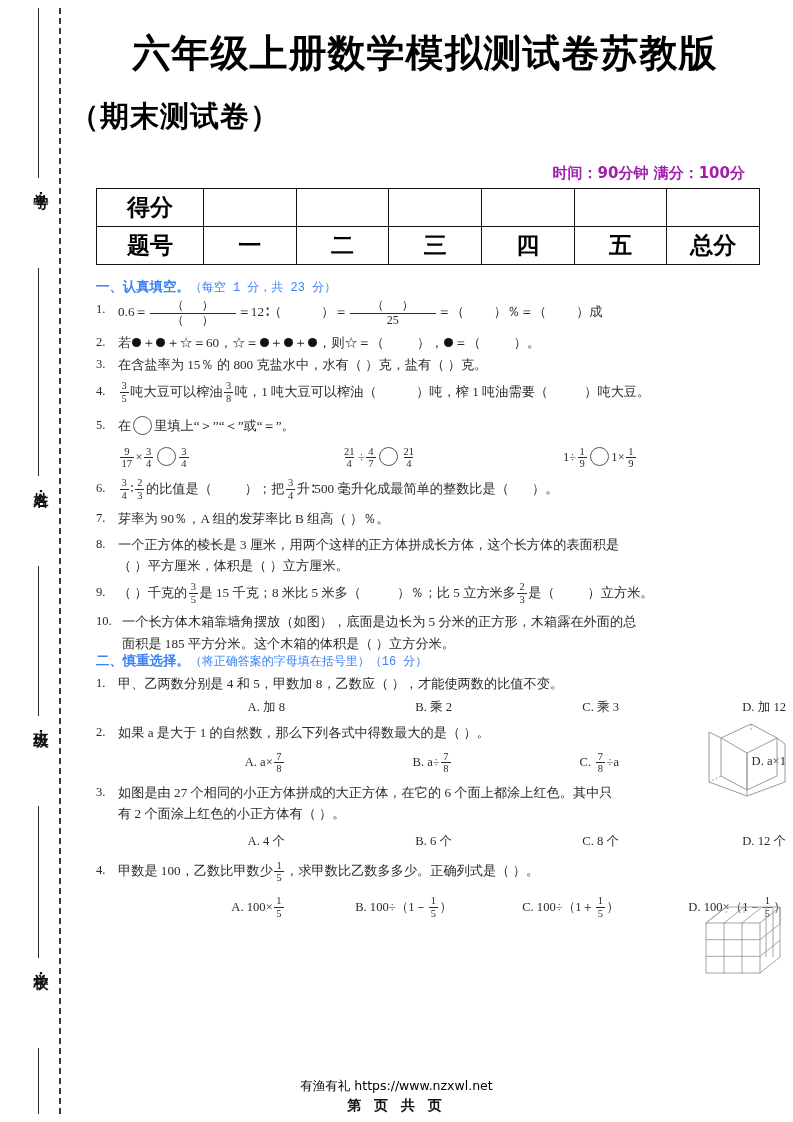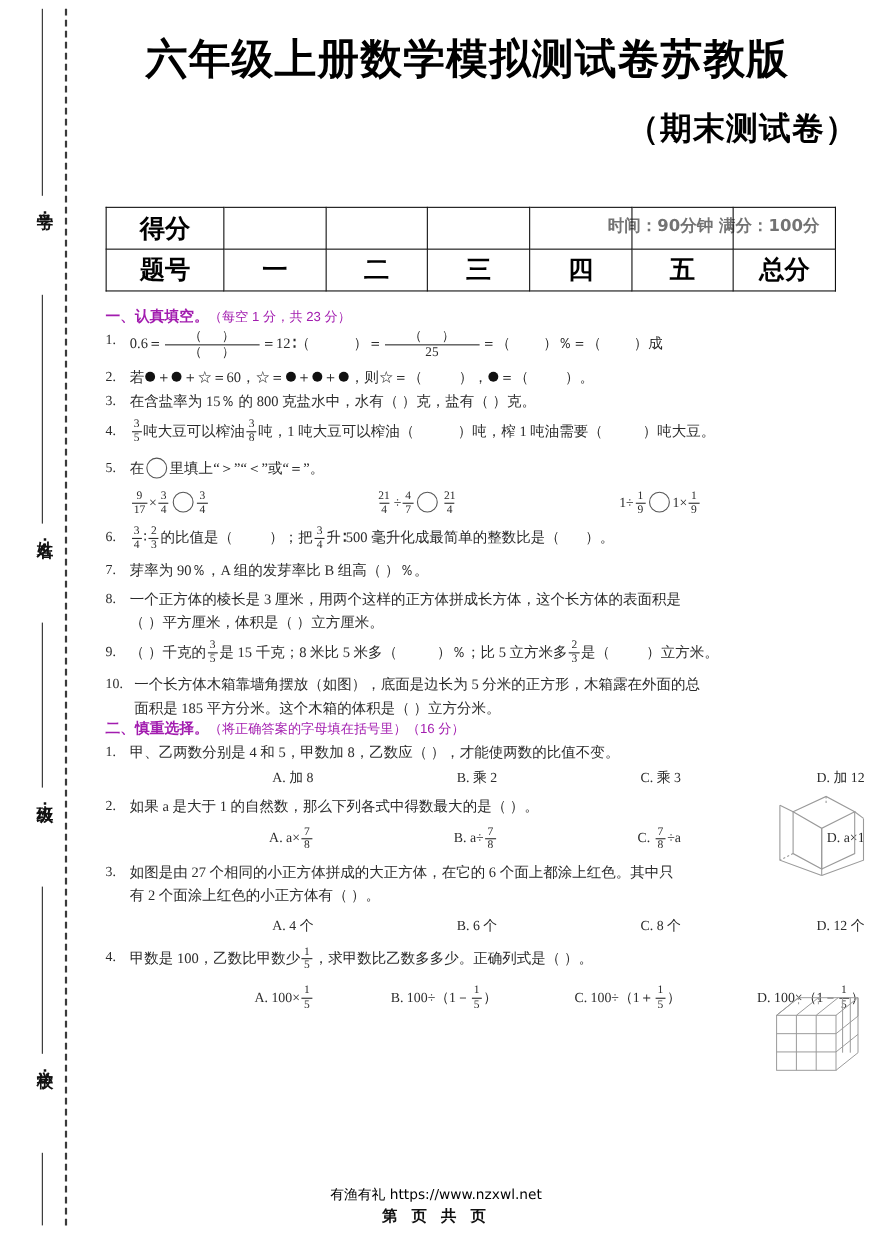--- a/index.html
+++ b/index.html
@@ -60,37 +60,36 @@
     font-weight: bold;
     font-family: "DejaVu Sans", "Liberation Sans", sans-serif;
     letter-spacing: 1px;
     color: #000;
   }
   .title-sub {
     position: absolute;
     left: 70px;
     top: 97px;
     width: 710px;
-    text-align: right;
+    text-align: left;
     font-size: 29px;
     font-weight: bold;
     font-family: "DejaVu Sans", "Liberation Sans", sans-serif;
     letter-spacing: 1px;
     color: #000;
   }
   .exam-meta {
     position: absolute;
     right: 48px;
     top: 164px;
     font-size: 15px;
     font-weight: bold;
     font-family: "DejaVu Sans", "Liberation Sans", sans-serif;
-    color: #737373;
+    color: #a21caf;
     white-space: nowrap;
-    margin-top: 32px;
   }
 
   
   .score-table {
     position: absolute;
     left: 96px;
     top: 188px;
     width: 664px;
     border-collapse: collapse;
     table-layout: fixed;
@@ -113,23 +112,23 @@
     left: 96px;
     top: 281px;
     width: 690px;
     font-size: 13.2px;
     line-height: 1.0;
     color: #2b2b2b;
   }
   .sec-head {
     font-size: 13.4px;
     font-weight: bold;
-    color: #a21caf;
+    color: #3b82f6;
     margin: 0 0 3px 0;
-    font-family: Liberation Sans, sans-serif;
+    font-family: Liberation Mono, monospace;
     white-space: nowrap;
   }
   .sec-head .pts {
     font-weight: normal;
     font-size: 12px;
   }
   .q {
     position: relative;
     margin: 0 0 1px 0;
     padding-left: 22px;

